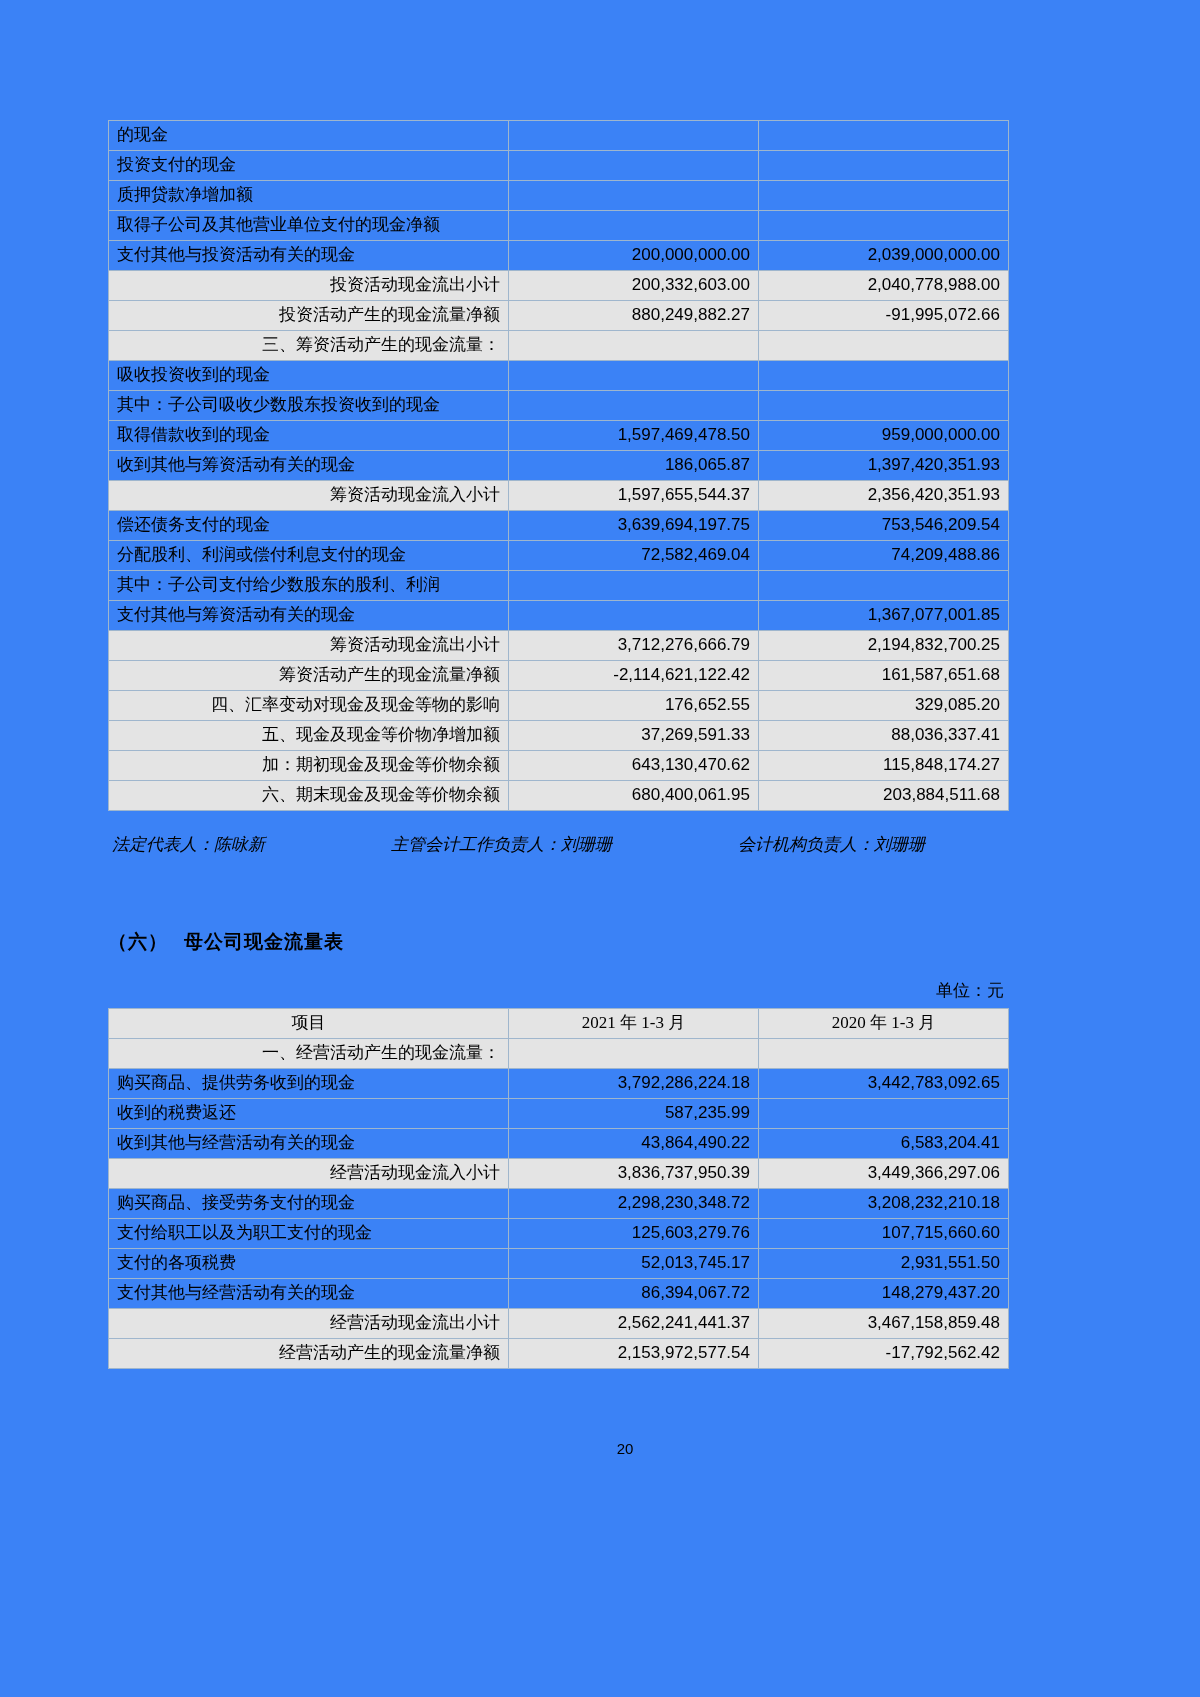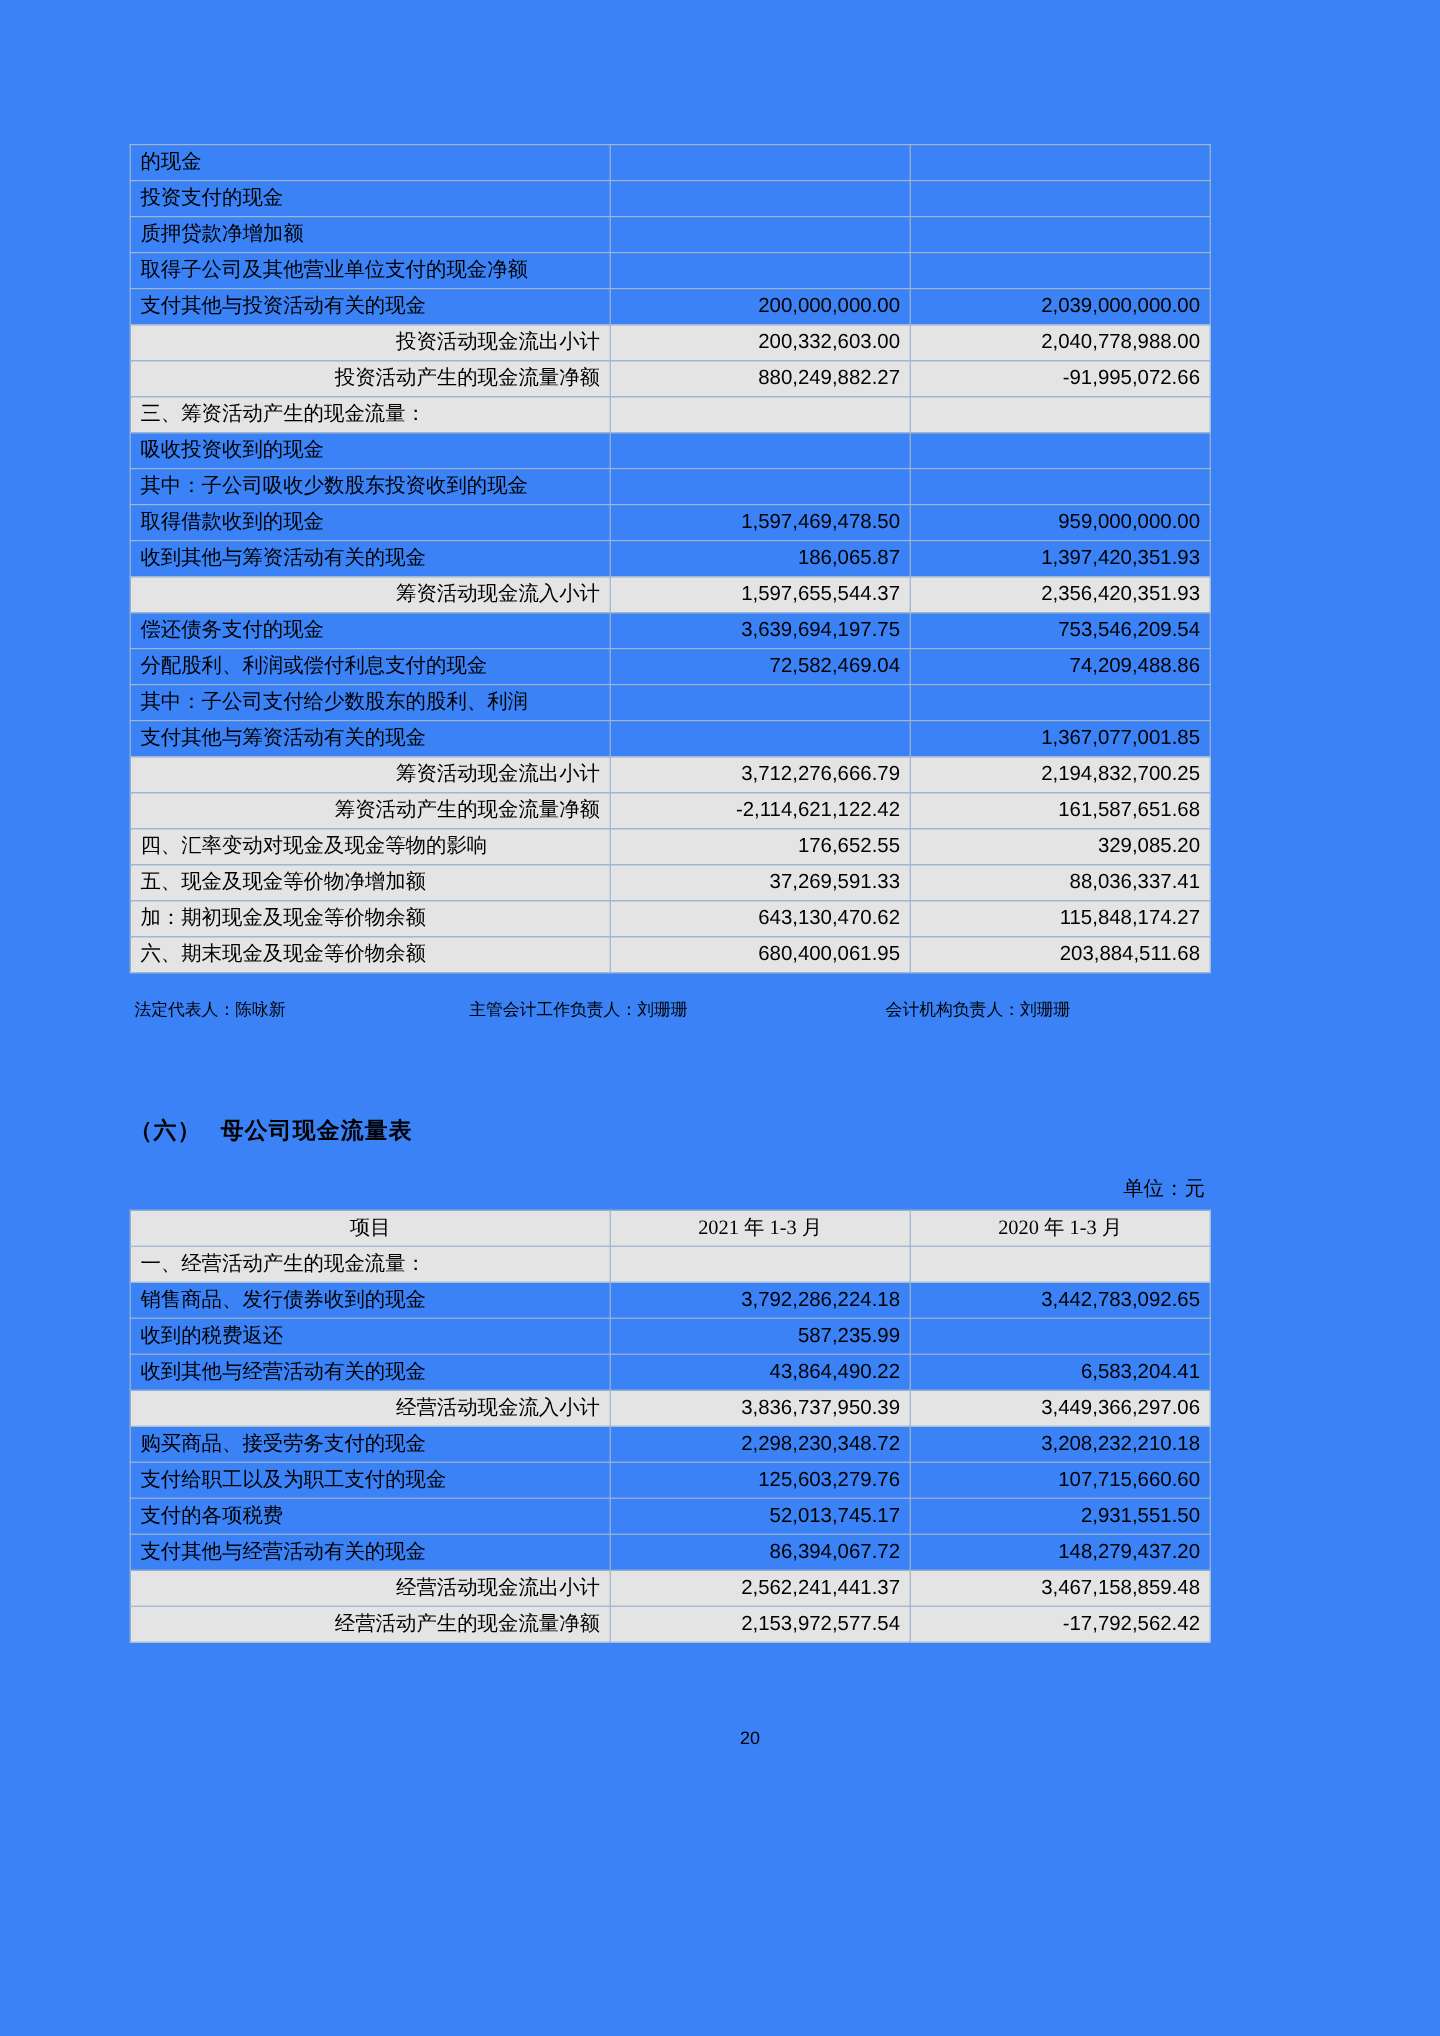--- a/index.html
+++ b/index.html
@@ -55,32 +55,33 @@
     font-size: 16.5px;
   }
   tr.shade td {
     background: #e4e4e4;
   }
   tr.shade td.label {
     text-align: right;
     font-weight: normal;
   }
   tr.shade td.label.left {
-    text-align: left;
+    text-align: right;
   }
   tr.hdr td {
     background: #e4e4e4;
     text-align: center;
   }
   .signature-row {
     margin-top: 22px;
     width: 900px;
-    font-size: 14px;
+    font-size: 17px;
     position: relative;
     height: 26px;
+    font-style: italic;
   }
   .sig {
     position: absolute;
     top: 0;
     white-space: nowrap;
   }
   .sig.a { left: 4px; }
   .sig.b { left: 283px; }
   .sig.c { left: 630px; }
 
@@ -270,21 +271,21 @@
               <td class="label">项目</td>
               <td class="label">2021 年 1-3 月</td>
               <td class="label">2020 年 1-3 月</td>
             </tr>
             <tr class="shade">
               <td class="label left">一、经营活动产生的现金流量：</td>
               <td class="num"></td>
               <td class="num"></td>
             </tr>
             <tr>
-              <td class="label">销售商品、发行债券收到的现金</td>
+              <td class="label">购买商品、提供劳务收到的现金</td>
               <td class="num">3,792,286,224.18</td>
               <td class="num">3,442,783,092.65</td>
             </tr>
             <tr>
               <td class="label">收到的税费返还</td>
               <td class="num">587,235.99</td>
               <td class="num"></td>
             </tr>
             <tr>
               <td class="label">收到其他与经营活动有关的现金</td>

